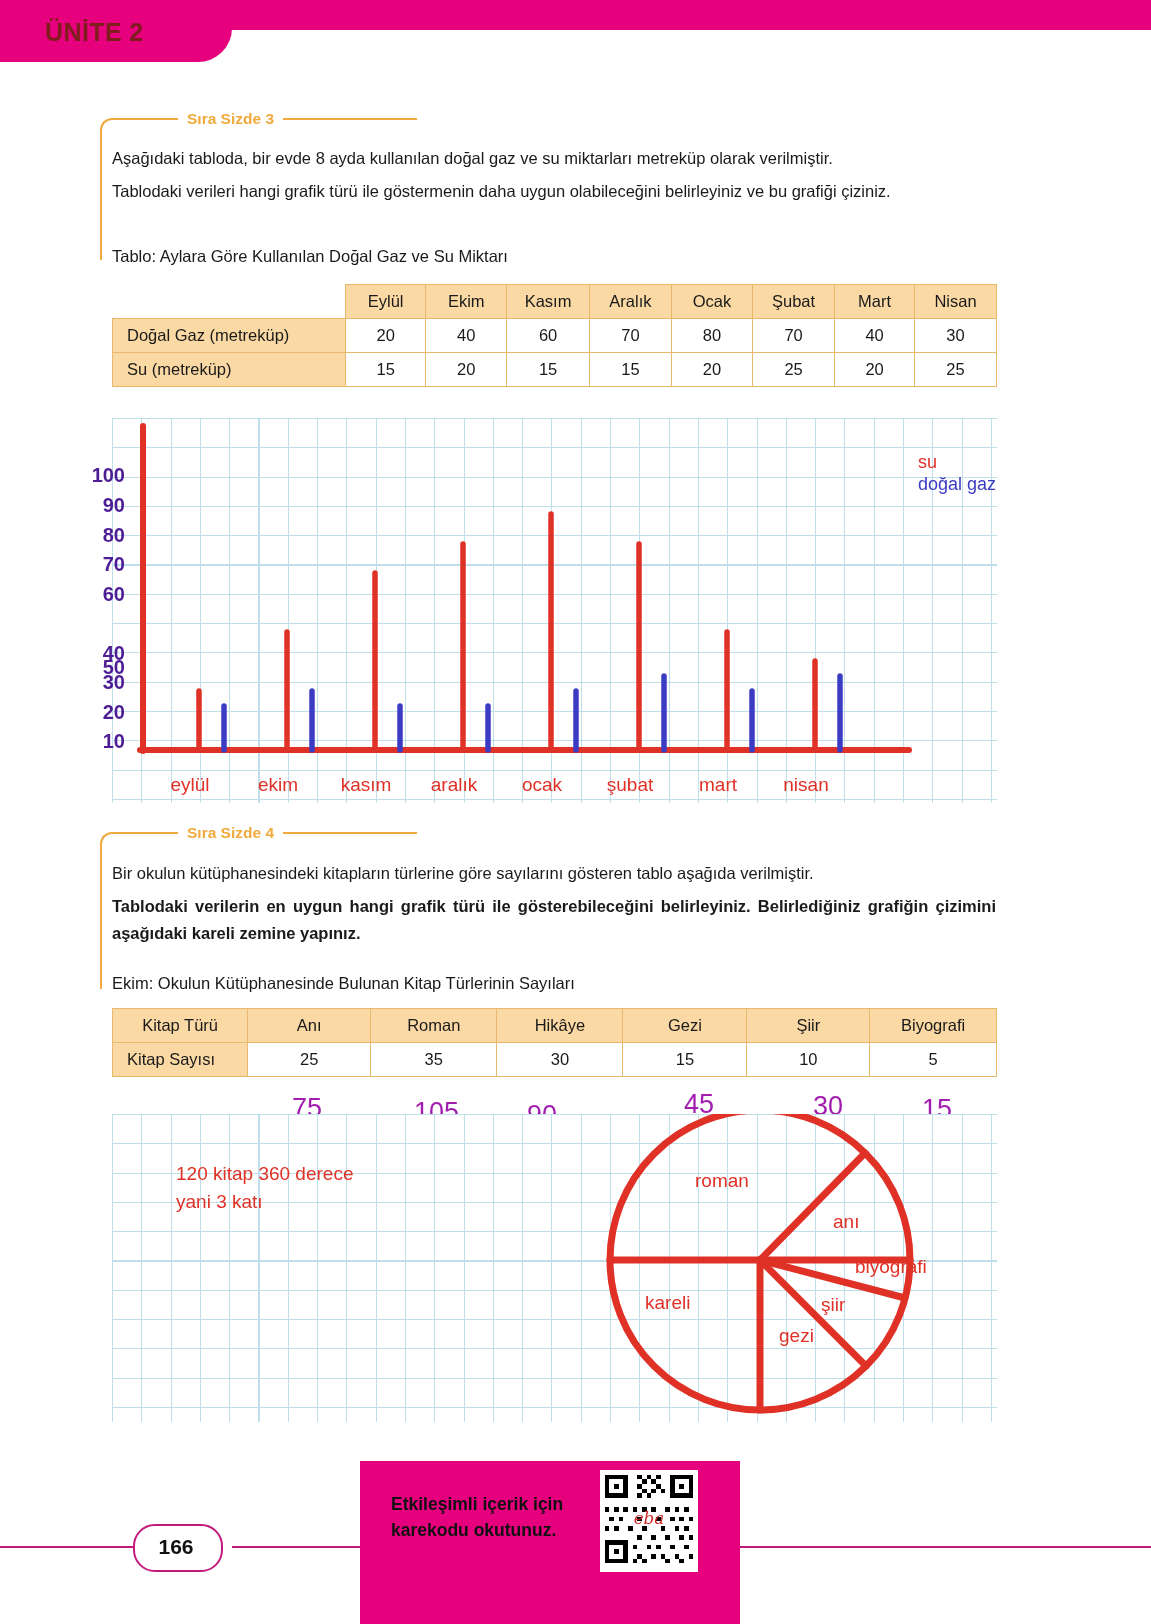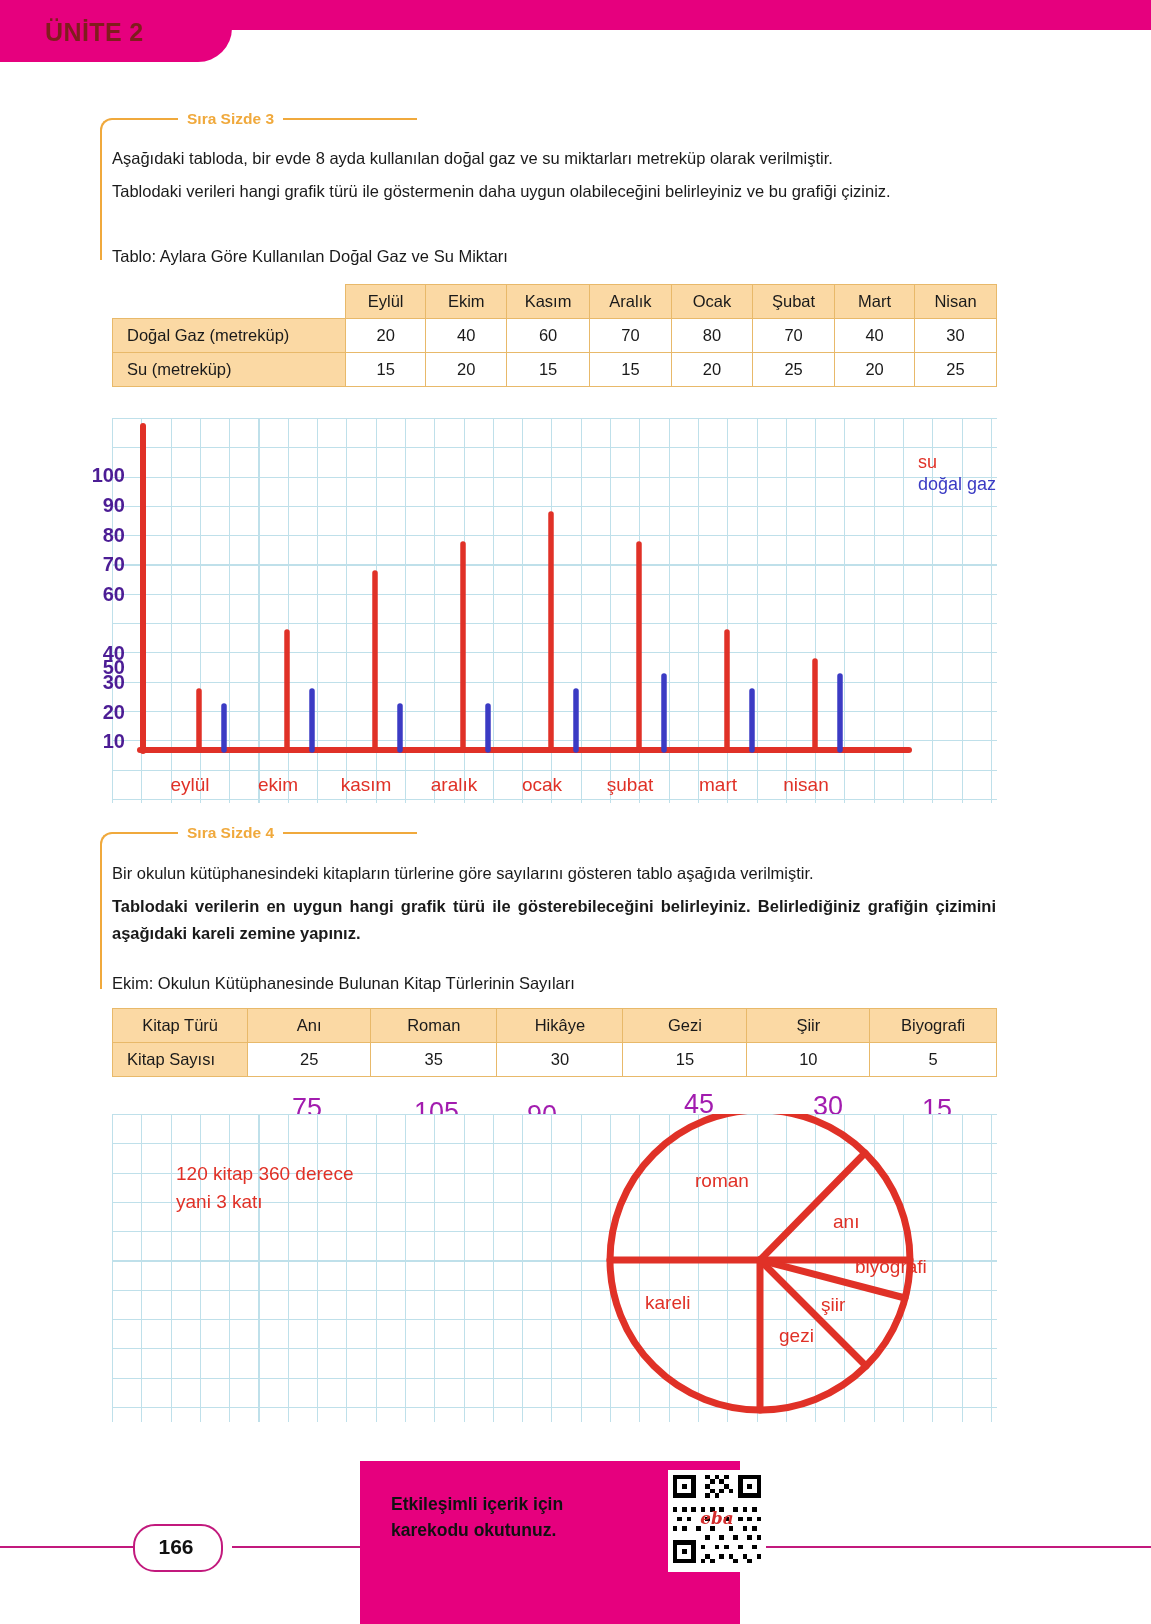--- a/index.html
+++ b/index.html
@@ -299,21 +299,21 @@
 <div class="foot-rule" style="left:232px;top:1546px;width:128px;"></div>
 <div class="foot-rule" style="left:740px;top:1546px;width:411px;"></div>
 
 <div class="page-badge" style="left:133px;top:1524px;"></div>
 <div class="page-num" style="left:133px;top:1535px;">166</div>
 
 <div class="qr-box" style="left:360px;top:1461px;width:380px;height:163px;"></div>
 <div class="qr-text" style="left:391px;top:1492px;width:230px;">Etkileşimli içerik için</div>
 <div class="qr-text" style="left:391px;top:1518px;width:230px;">karekodu okutunuz.</div>
 
-<div class="qr-img" style="left:668px;top:1470px;width:98px;height:102px;font-weight:bold;">
+<div class="qr-img" style="left:600px;top:1470px;width:98px;height:102px;">
   <svg width="98" height="98" viewBox="0 0 21 21" shape-rendering="crispEdges">
     <rect width="21" height="21" fill="#fff"></rect>
     <g fill="#000">
       <rect x="1" y="1" width="5" height="1"></rect>
         <rect x="1" y="5" width="5" height="1"></rect>
       <rect x="1" y="1" width="1" height="5"></rect>
         <rect x="5" y="1" width="1" height="5"></rect>
       <rect x="3" y="3" width="1" height="1"></rect>
       <rect x="15" y="1" width="5" height="1"></rect>
         <rect x="15" y="5" width="5" height="1"></rect>

